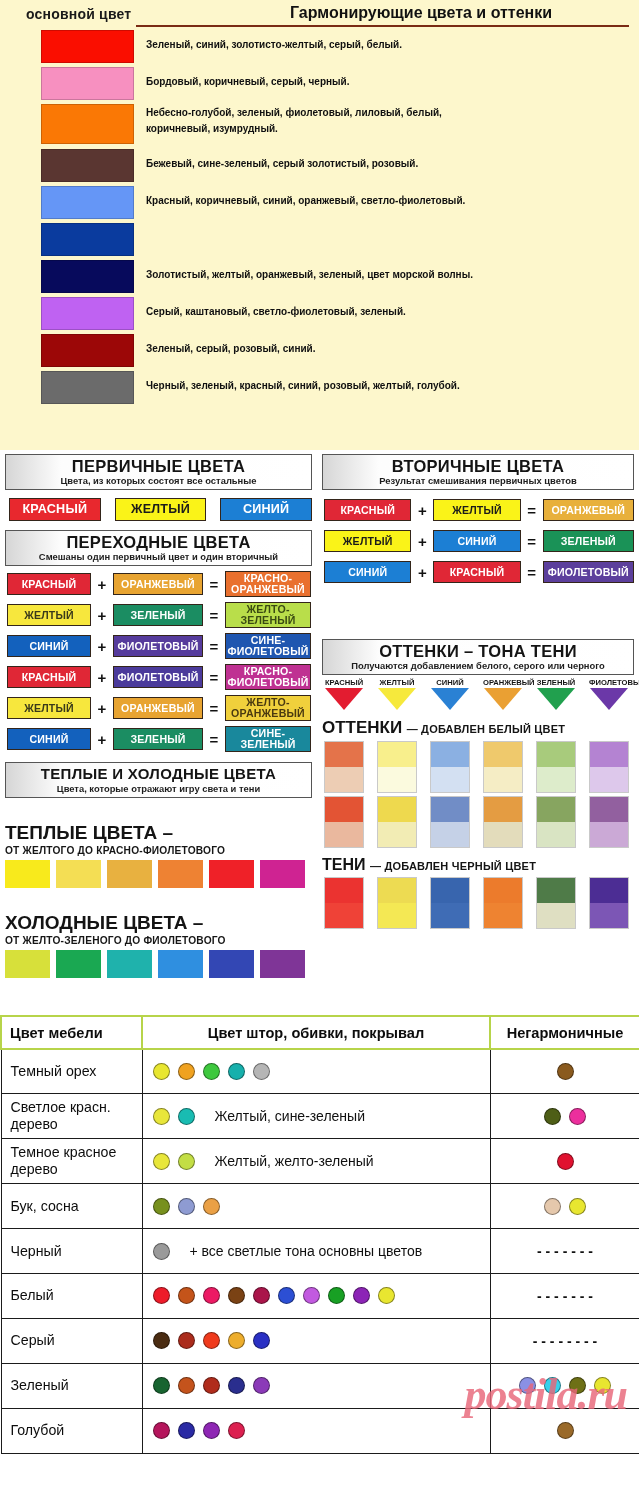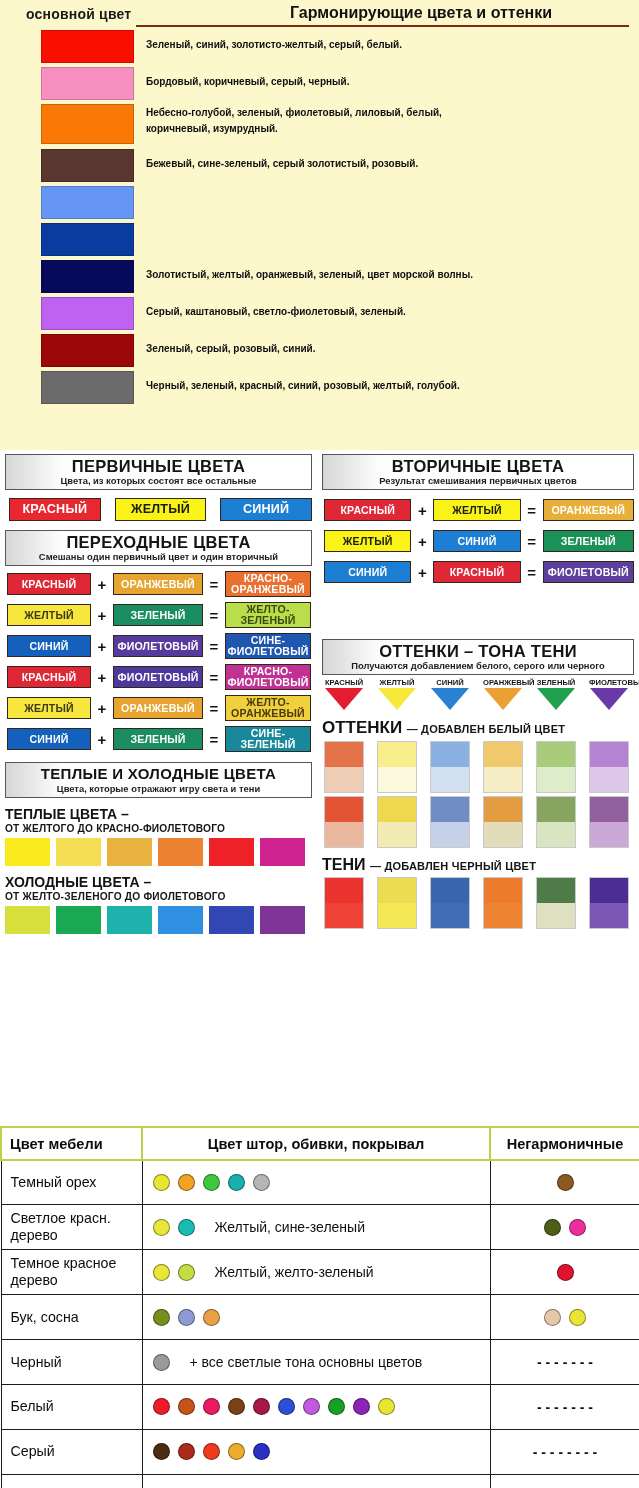--- a/index.html
+++ b/index.html
@@ -53,21 +53,21 @@
     white-space: pre-line;
   }
   .harm-row.two .txt { padding-top: 1px; }
   .harm-row.two { height: 45px; }
   .harm-row.two .sw { height: 40px; }
 
   
   #sec-mid {
     background: #fff;
     position: relative;
-    height: 676px;
+    height: 565px;
     padding: 4px 0 0 0;
   }
   .col-l { position:absolute; left:5px; top:4px; width:307px; }
   .col-r { position:absolute; left:322px; top:4px; width:312px; }
 
   .panel-title {
     border: 1.5px solid #555;
     background: linear-gradient(to right,#d6d6d6 0%, #fdfdfd 18%, #ffffff 100%);
     text-align: center;
     padding: 2px 0 3px 0;
@@ -104,21 +104,21 @@
   .tr .c3 { width: 86px; height: 26px !important; }
   .tr .eqrow { margin-top: 5px; }
 
   
   .sec .c1 { width: 88px; }
   .sec .c2 { width: 88px; }
   .sec .c3 { width: 92px; }
   .sec .eqrow { margin-top: 9px; }
 
   
-  .wc-head { font-size: 14px; font-weight: bold; color:#141414; margin-top: 8px; }
+  .wc-head { font-size: 19px; font-weight: bold; color:#141414; margin-top: 24px; }
   .wc-sub  { font-size: 10.2px; font-weight: bold; color:#161616; margin-top: 1px; letter-spacing:.2px;}
   .wc-strip { display:flex; gap: 6px; margin-top: 4px; }
   .wc-strip div { width: 45px; height: 28px; }
 
   
   .tri-row { display:flex; gap:13px; margin-top:3px; padding-left:2px; }
   .tri-col { width: 40px; text-align:center; }
   .tri-col .lbl { font-size: 7.6px; font-weight:bold; color:#141414; line-height:9px; }
   .tri { width:0;height:0;border-left:19px solid transparent;border-right:19px solid transparent;
          border-top:22px solid #000; margin: 1px auto 0 auto; }
@@ -192,20 +192,21 @@
         <div class="sw" style="background:#fa7805"></div>
         <div class="txt">Небесно-голубой, зеленый, фиолетовый, лиловый, белый,
 коричневый, изумрудный.</div>
       </div>
       <div class="harm-row">
         <div class="sw" style="background:#5a3631"></div>
         <div class="txt">Бежевый, сине-зеленый, серый золотистый, розовый.</div>
       </div>
       <div class="harm-row">
         <div class="sw" style="background:#6596f6"></div>
+        <div class="txt">Красный, коричневый, синий, оранжевый, светло-фиолетовый.</div>
       </div>
       <div class="harm-row">
         <div class="sw" style="background:#0a3b9e"></div>
       </div>
       <div class="harm-row">
         <div class="sw" style="background:#070a5c"></div>
         <div class="txt">Золотистый, желтый, оранжевый, зеленый, цвет морской волны.</div>
       </div>
       <div class="harm-row">
         <div class="sw" style="background:#bf62f2"></div>

